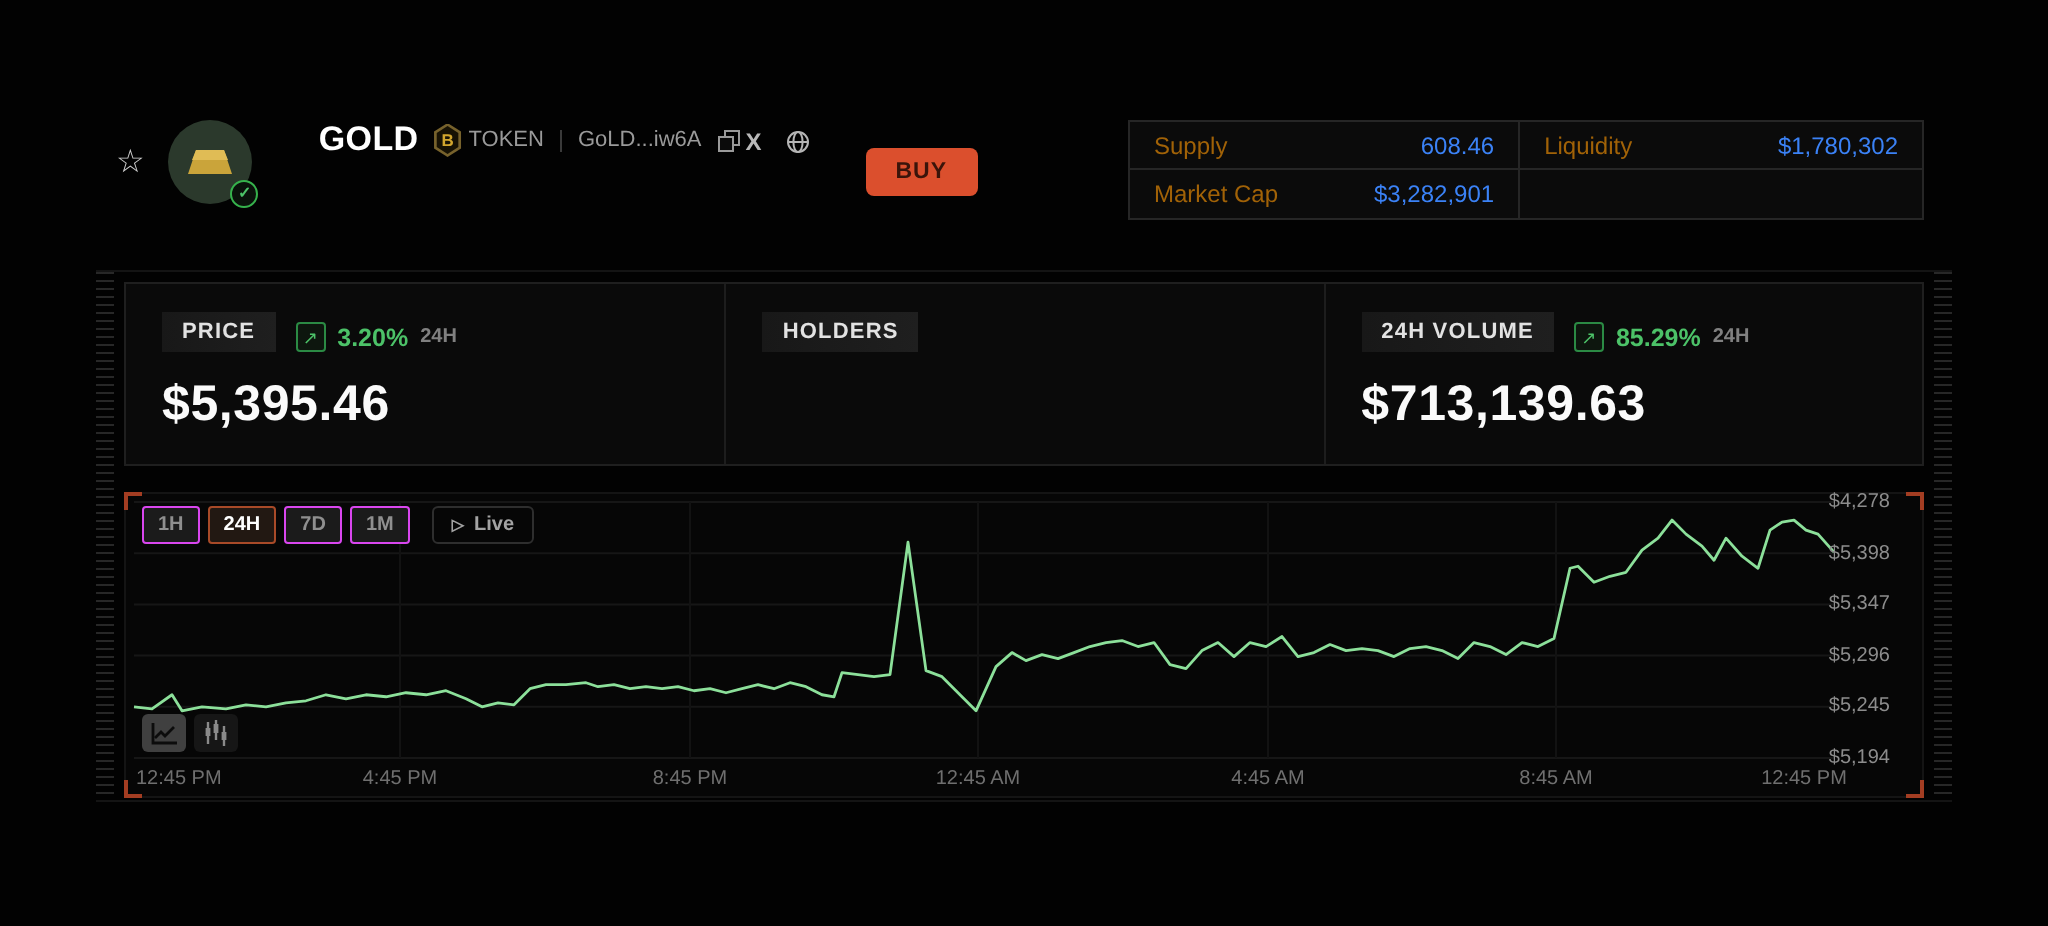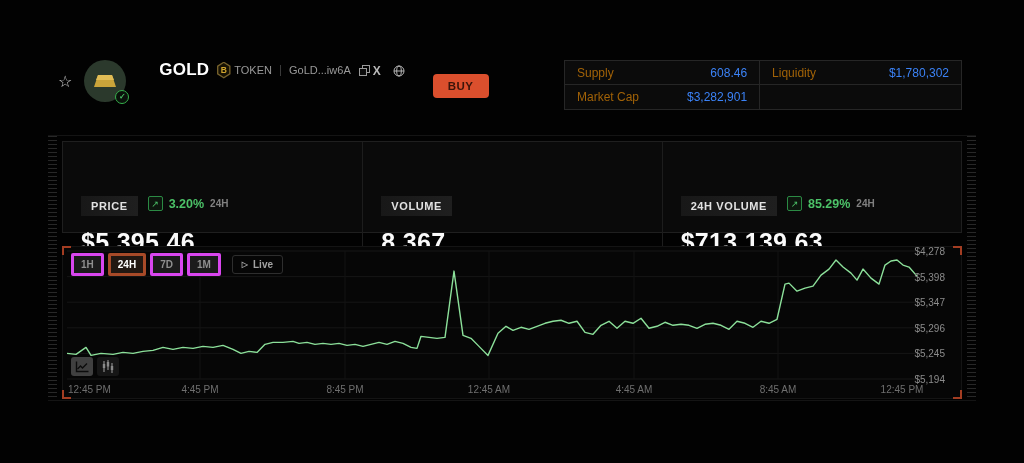--- a/index.html
+++ b/index.html
@@ -40,41 +40,41 @@
   
   .main { position:relative; display:flex; margin:25px 48px 0 48px; height:266px;
           border-top:1px solid #141414; border-bottom:1px solid #141414; }
   .hatch { width:9px; background-image:repeating-linear-gradient(#2e2e2e 0 1px, transparent 1px 4px); opacity:.85; }
   .content { flex:1; margin:0 5px; }
 
   .stat-cards { margin-top:5px; height:92px; border:1px solid #1f1f1f; background:#0a0a0a;
                 display:grid; grid-template-columns:1fr 1fr 1fr; }
   .card { padding:14px 18px; }
   .card + .card { border-left:1px solid #1d1d1d; }
-  .card-top { display:flex; align-items:flex-start; gap:10px;margin-top:40px; }
+  .card-top { display:flex; align-items:flex-end; gap:10px; }
   .pill { display:inline-block; background:linear-gradient(90deg,#181818,#1f1f1f); color:#e2e2e2;
           font-size:11px; font-weight:bold; letter-spacing:.6px; padding:4px 10px; }
   .chg { display:inline-flex; align-items:center; gap:6px; }
   .chg-box { width:15px; height:15px; border:1px solid #2b8a44; border-radius:2px; background:rgba(46,160,67,.08);
              color:#4cc268; font-size:9px; display:flex; align-items:center; justify-content:center; }
   .chg-pct { color:#4cc268; font-size:12.5px; font-weight:bold; }
   .chg-per { color:#808080; font-size:10px; font-weight:bold; }
   .card-val { margin-top:12px; font-size:25px; font-weight:bold; color:#fafafa; letter-spacing:.3px; }
 
   
   .chart-panel { position:relative; margin-top:13px; height:153px; background:#060606; border:1px solid #141414; }
   .corner { position:absolute; width:9px; height:9px; border:0 solid #a33d22; }
   .corner.tl { top:-1px; left:-1px; border-top-width:2px; border-left-width:2px; }
   .corner.tr { top:-1px; right:-1px; border-top-width:2px; border-right-width:2px; }
   .corner.bl { bottom:-1px; left:-1px; border-bottom-width:2px; border-left-width:2px; }
   .corner.br { bottom:-1px; right:-1px; border-bottom-width:2px; border-right-width:2px; }
 
   .ranges { position:absolute; top:6px; left:8px; display:flex; align-items:center; gap:4px; z-index:3; }
   .rbtn { font-family:inherit; font-size:10px; font-weight:bold; color:#8f8f8f; background:#1b1b1b;
-          border:3px solid #d946ef; border-radius:2px; padding:3px 7px; cursor:pointer; }
+          border:1px solid #d946ef; border-radius:2px; padding:3px 7px; cursor:pointer; }
   .rbtn.sel { color:#fff; background:#221812; border-color:#a84a28; }
   .live-btn { margin-left:7px; display:inline-flex; align-items:center; gap:5px; font-family:inherit;
               font-size:10px; font-weight:bold; color:#a3a3a3; background:transparent;
               border:1px solid #2e2e2e; border-radius:3px; padding:3px 9px; cursor:pointer; }
   .live-btn .tri { font-size:8px; line-height:1; }
 
   .plot { position:absolute; left:4px; top:4px; width:850px; height:128px; overflow:visible; }
   .ylabel { position:absolute; right:16px; transform:translateY(-50%); font-size:10px; color:#8c8c8c; z-index:2; }
   .xlabel { position:absolute; top:137px; font-size:10px; color:#6f6f6f; white-space:nowrap; }
 
@@ -157,23 +157,22 @@
             <span class="chg">
               <span class="chg-box">↗</span>
               <span class="chg-pct">3.20%</span>
               <span class="chg-per">24H</span>
             </span>
           </div>
           <div class="card-val">$5,395.46</div>
         </div>
         <div class="card">
           <div class="card-top">
-            <span class="pill">VOLUME</span>
-          </div>
-          <div class="card-val">8,367</div>
+            <span class="pill">HOLDERS</span>
+          </div>
         </div>
         <div class="card">
           <div class="card-top">
             <span class="pill">24H VOLUME</span>
             <span class="chg">
               <span class="chg-box">↗</span>
               <span class="chg-pct">85.29%</span>
               <span class="chg-per">24H</span>
             </span>
           </div>

